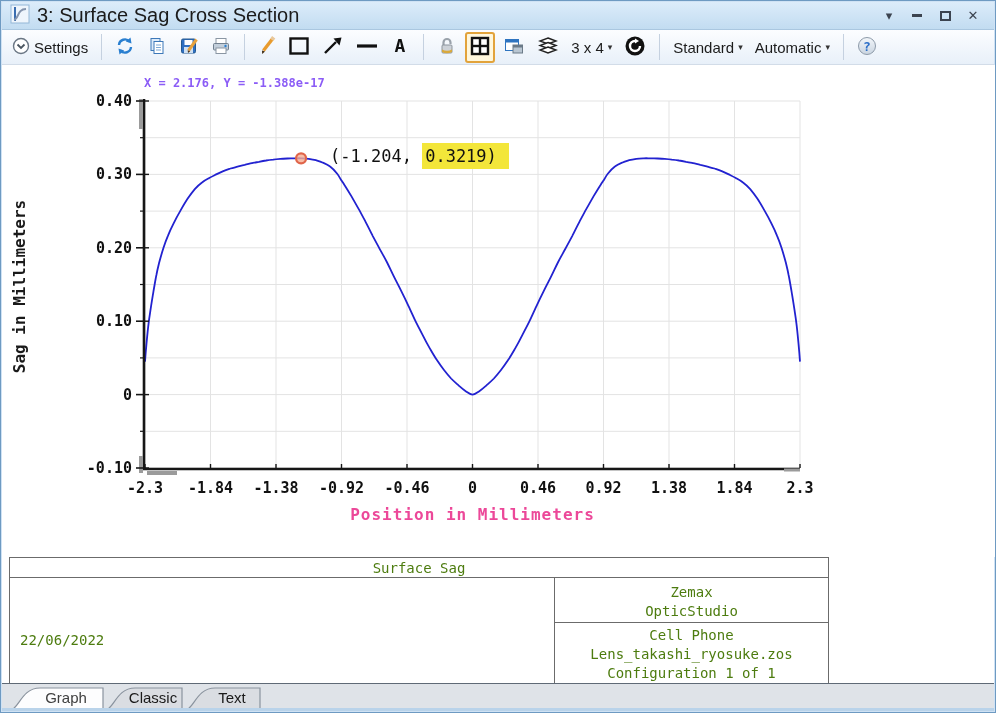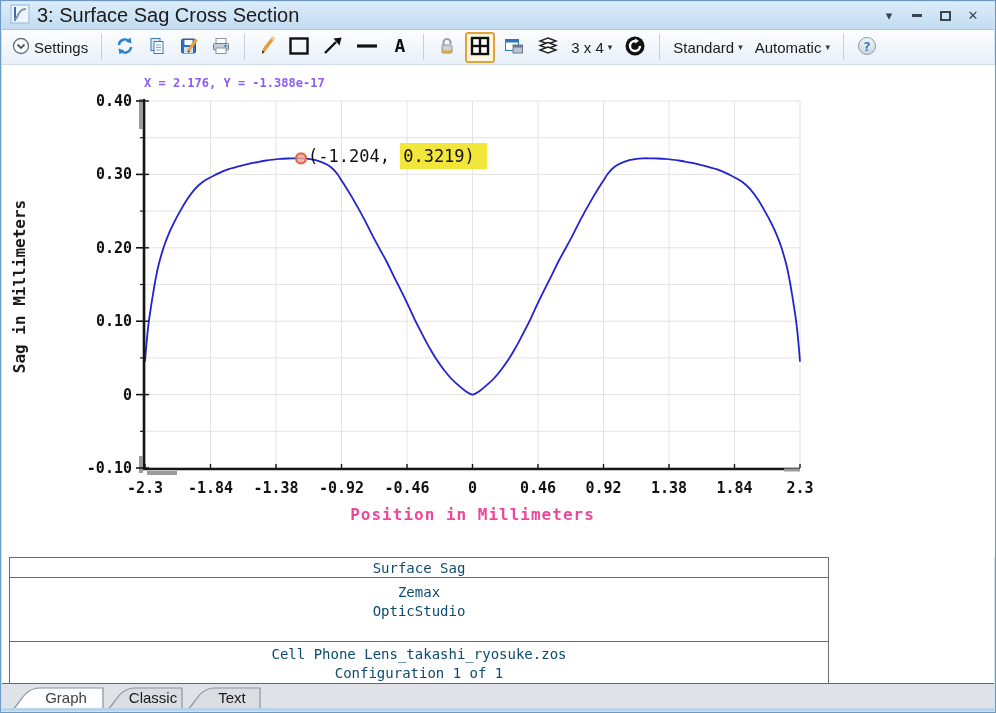--- a/index.html
+++ b/index.html
@@ -31,34 +31,34 @@
   .tbtn{display:flex;align-items:center;gap:4px;padding:3px 4px;border-radius:3px;color:#1c1c1c;font-size:15px;}
   .tsep{width:1px;height:26px;background:#c5d1e0;margin:0 5px;}
   .caret{font-size:9px;color:#333;line-height:9px;}
   .tbtn-active{border:2px solid #e2a33b;background:#fff7dd;border-radius:3px;padding:1px 2px;}
   
   .grapharea{position:absolute;left:1px;top:64px;width:994px;height:492px;background:#fff;}
   .status-readout{
     position:absolute;left:142px;top:11px;font-family:"DejaVu Sans Mono",monospace;
     font-size:12px;font-weight:bold;color:#8b5cf6;white-space:pre;
   }
-  .ann{position:absolute;display:flex;align-items:center;font-family:"DejaVu Sans Mono",monospace;font-size:17px;color:#111;white-space:pre;}
+  .ann{position:absolute;display:flex;align-items:center;font-family:"DejaVu Sans Mono",monospace;font-size:17px;color:#111;white-space:pre;margin-left:22px;}
   .ann .hl{background:#f3e63a;padding:3px 12px 3px 3px;}
   .ann .pre{padding:3px 0;}
   .ytitle{
     position:absolute;left:-93px;top:212px;width:220px;text-align:center;
     transform:rotate(-90deg);transform-origin:center;
     font-family:"DejaVu Sans Mono",monospace;font-size:16px;font-weight:bold;color:#1a1a1a;
   }
   .xtitle{
     position:absolute;left:143px;top:440px;width:655px;text-align:center;
     font-family:"DejaVu Sans Mono",monospace;font-size:16px;font-weight:bold;color:#ec4899;letter-spacing:1px;
   }
   
-  .infotable{position:absolute;left:8px;top:556px;width:820px;font-family:"DejaVu Sans Mono",monospace;font-size:14px;color:#0c4a6e;}
+  .infotable{position:absolute;left:8px;top:556px;width:820px;font-family:"DejaVu Sans Mono",monospace;font-size:14px;color:#4d7c0f;}
   .it-header{border:1px solid #6b6b6b;height:21px;text-align:center;line-height:20px;background:#fff;}
   .it-body{display:flex;border:1px solid #6b6b6b;border-top:none;height:106px;}
   .it-left{width:545px;border-right:1px solid #6b6b6b;padding:15px 0 0 10px;line-height:19px;white-space:pre;}
   .it-right{flex:1;display:flex;flex-direction:column;}
   .it-brand{height:65px;border-bottom:1px solid #6b6b6b;text-align:center;padding-top:5px;line-height:19px;}
   .it-file{flex:1;text-align:center;padding-top:3px;line-height:19px;}
   
   .tabstrip{
     position:absolute;left:1px;right:1px;bottom:1px;height:28px;
     background:#dfe3e8;border-top:1px solid #5f6a76;
@@ -353,20 +353,27 @@
     <div class="xtitle">Position in Millimeters</div>
     <div class="ann" id="marker-ann" style="left: 306.061px; top: 78.3254px;">
       <span class="pre">(-1.204, </span>
       <span class="hl">0.3219)</span>
     </div>
   </div>
 
   <div class="infotable">
     <div class="it-header">Surface Sag</div>
     <div class="it-body">
+      <div class="it-left">
+        <div>22/06/2022</div>
+        <div>Surface 14.</div>
+        
+        
+        
+      </div>
       <div class="it-right">
         <div class="it-brand">
           <div>Zemax</div>
           <div>OpticStudio</div>
         </div>
         <div class="it-file">
           <div>Cell Phone Lens_takashi_ryosuke.zos</div>
           <div>Configuration 1 of 1</div>
         </div>
       </div>

